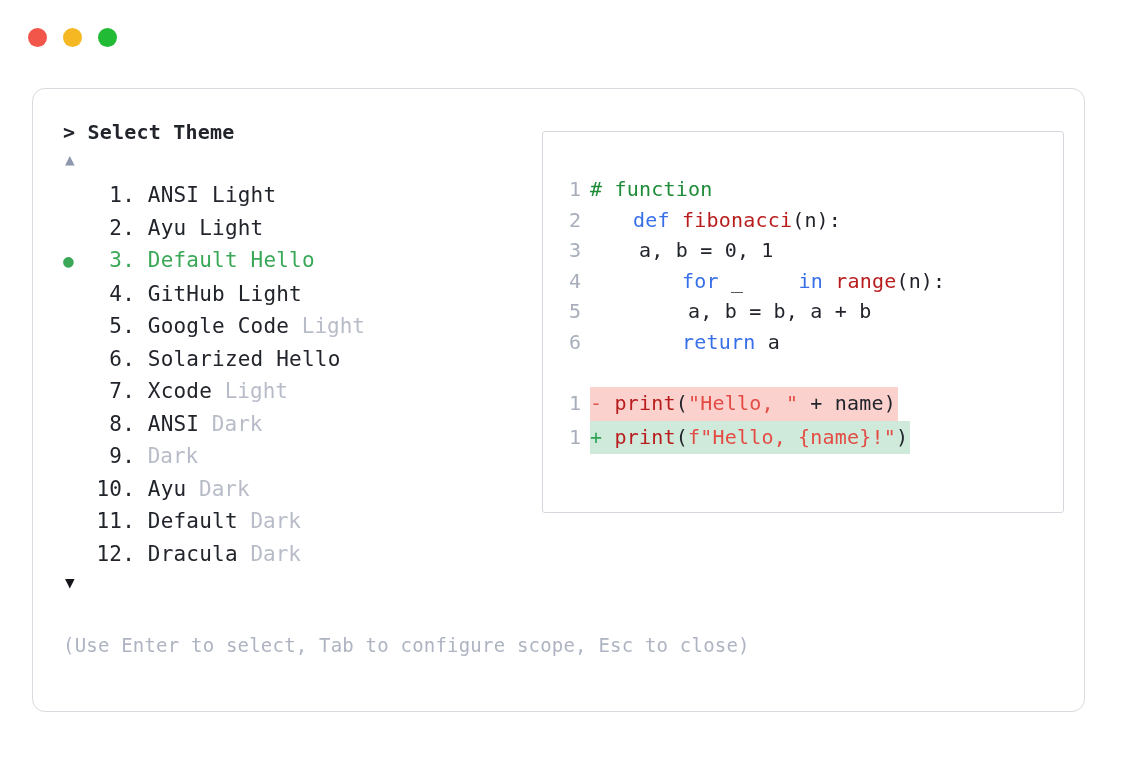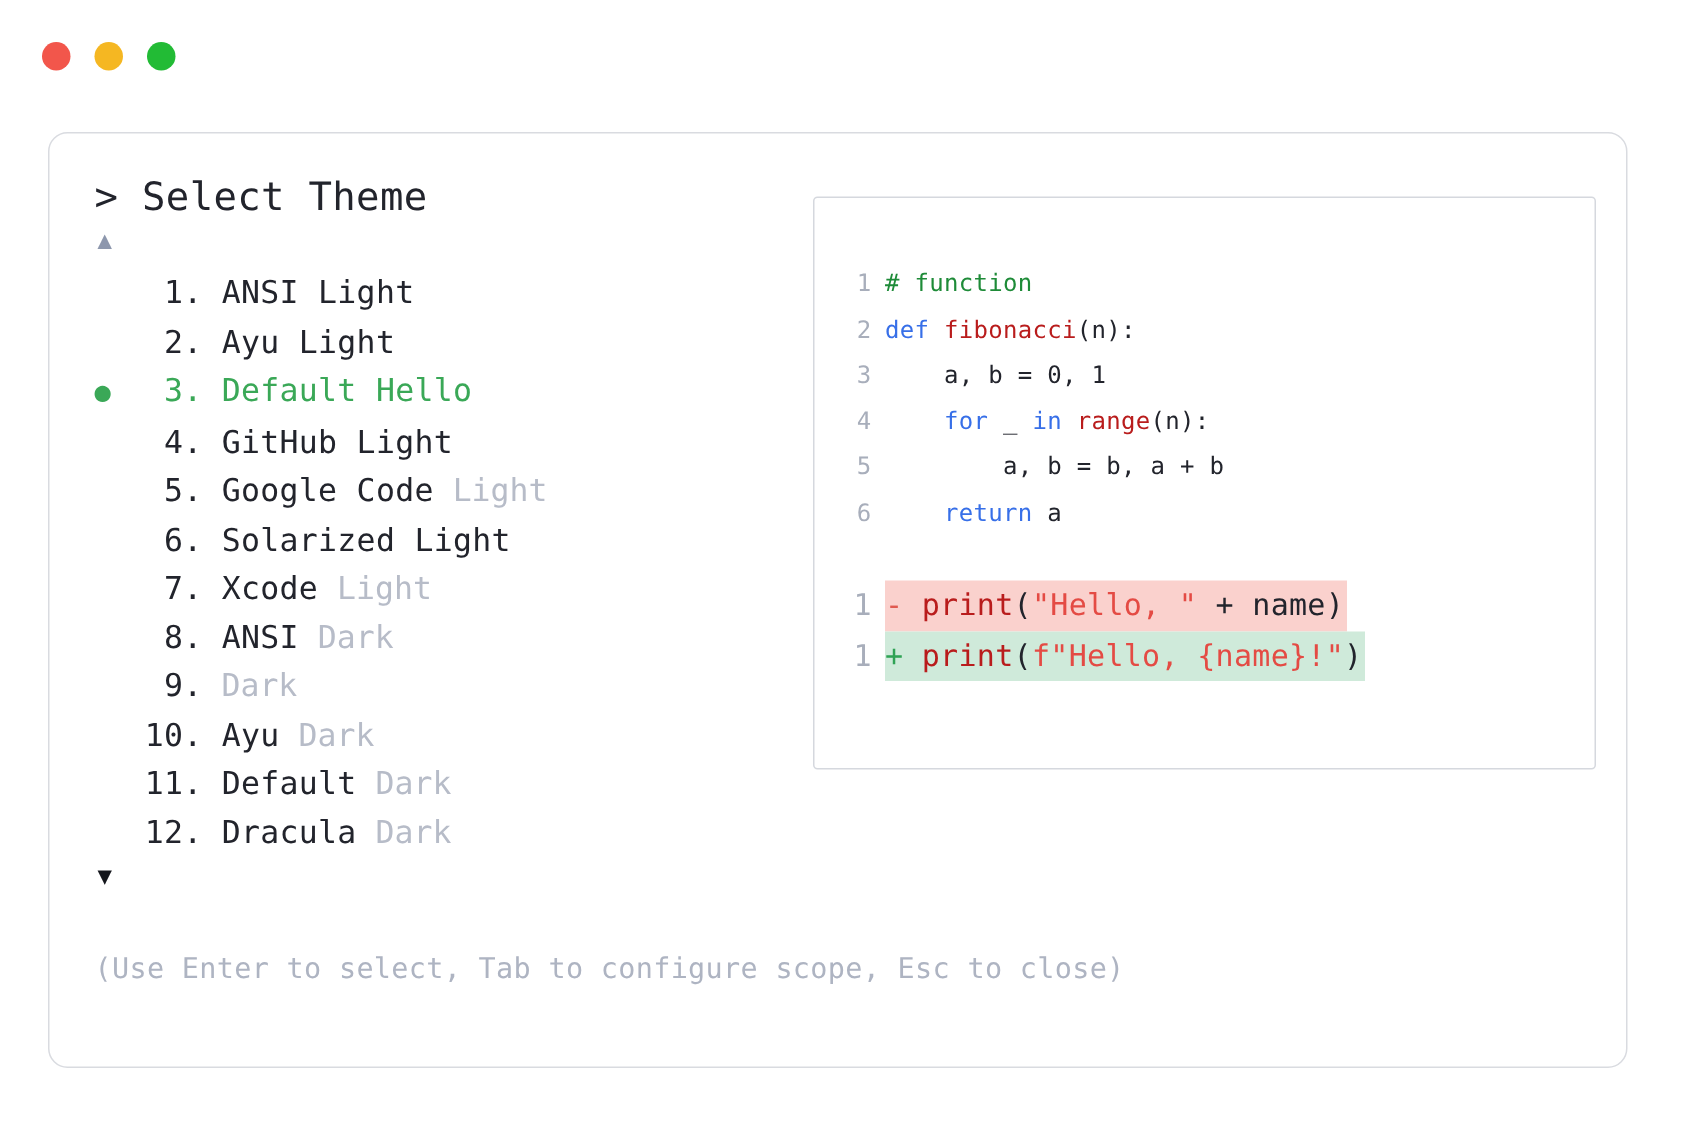--- a/index.html
+++ b/index.html
@@ -55,25 +55,26 @@
 
   
   .columns {
     display: flex;
     align-items: flex-start;
   }
   .col-left  { width: 475px; flex: none; }
   .col-right { flex: 1; }
 
   .prompt-line {
-    font-size: 26px;
+    font-size: 20px;
     line-height: 30px;
     color: #22242c;
     letter-spacing: 0.2px;
     white-space: pre;
+    font-weight: bold;
   }
   .panel-title {
     font-size: 21px;
     line-height: 30px;
     color: #22242c;
     letter-spacing: 0.2px;
     margin-left: 4px;
   }
 
   
@@ -136,35 +137,35 @@
     margin-left: 4px;
     width: 522px;
     height: 382px;
     box-sizing: border-box;
     border: 1.4px solid #d5d8de;
     border-radius: 3px;
     background: #ffffff;
     padding: 42px 0 0 26px;
   }
   .code-line {
-    font-size: 16px;
+    font-size: 20px;
     line-height: 30.5px;
     white-space: pre;
     color: #22242c;
     letter-spacing: 0.2px;
   }
   .ln {
     color: #a8aebb;
     display: inline-block;
     width: 12px;
     text-align: right;
     margin-right: 9px;
   }
   .tok-comment  { color: #1e8b38; }
-  .tok-keyword  { color: #376fe8; }
+  .tok-keyword  { color: #376fe8; margin-left: 43px; }
   .tok-func     { color: #b91c1c; }
   .tok-string   { color: #e44b44; }
   .tok-builtin  { color: #b91c1c; }
   .tok-plain    { color: #22242c; }
 
   .code-gap { height: 30px; }
 
   .diff-line { font-size: 20px; line-height: 30.5px; white-space: pre; letter-spacing: 0.2px; }
   .diff-line .ln { color: #a8aebb; }
   .diff-body {
@@ -195,21 +196,21 @@
         <div class="prompt-line"><span>&gt;</span><span> </span><span>Select Theme</span></div>
 
         <div class="scroll-arrow up">▲</div>
 
         <ul class="theme-list" id="theme-list">
             <li class="theme-row"><span class="bullet-cell"></span><span class="idx-cell">1.</span><span class="name-cell"> ANSI Light</span></li>
             <li class="theme-row"><span class="bullet-cell"></span><span class="idx-cell">2.</span><span class="name-cell"> Ayu Light</span></li>
             <li class="theme-row selected"><span class="bullet-cell">●</span><span class="idx-cell">3.</span><span class="name-cell"> Default Hello</span></li>
             <li class="theme-row"><span class="bullet-cell"></span><span class="idx-cell">4.</span><span class="name-cell"> GitHub Light</span></li>
             <li class="theme-row"><span class="bullet-cell"></span><span class="idx-cell">5.</span><span class="name-cell"> Google Code</span><span class="variant"> Light</span></li>
-            <li class="theme-row"><span class="bullet-cell"></span><span class="idx-cell">6.</span><span class="name-cell"> Solarized Light</span></li>
+            <li class="theme-row"><span class="bullet-cell"></span><span class="idx-cell">6.</span><span class="name-cell"> Solarized Hello</span></li>
             <li class="theme-row"><span class="bullet-cell"></span><span class="idx-cell">7.</span><span class="name-cell"> Xcode</span><span class="variant"> Light</span></li>
             <li class="theme-row"><span class="bullet-cell"></span><span class="idx-cell">8.</span><span class="name-cell"> ANSI</span><span class="variant"> Dark</span></li>
             <li class="theme-row"><span class="bullet-cell"></span><span class="idx-cell">9.</span><span class="variant"> Dark</span></li>
             <li class="theme-row"><span class="bullet-cell"></span><span class="idx-cell">10.</span><span class="name-cell"> Ayu</span><span class="variant"> Dark</span></li>
             <li class="theme-row"><span class="bullet-cell"></span><span class="idx-cell">11.</span><span class="name-cell"> Default</span><span class="variant"> Dark</span></li>
             <li class="theme-row"><span class="bullet-cell"></span><span class="idx-cell">12.</span><span class="name-cell"> Dracula</span><span class="variant"> Dark</span></li>
           </ul>
 
         <div class="scroll-arrow down">▼</div>
 

